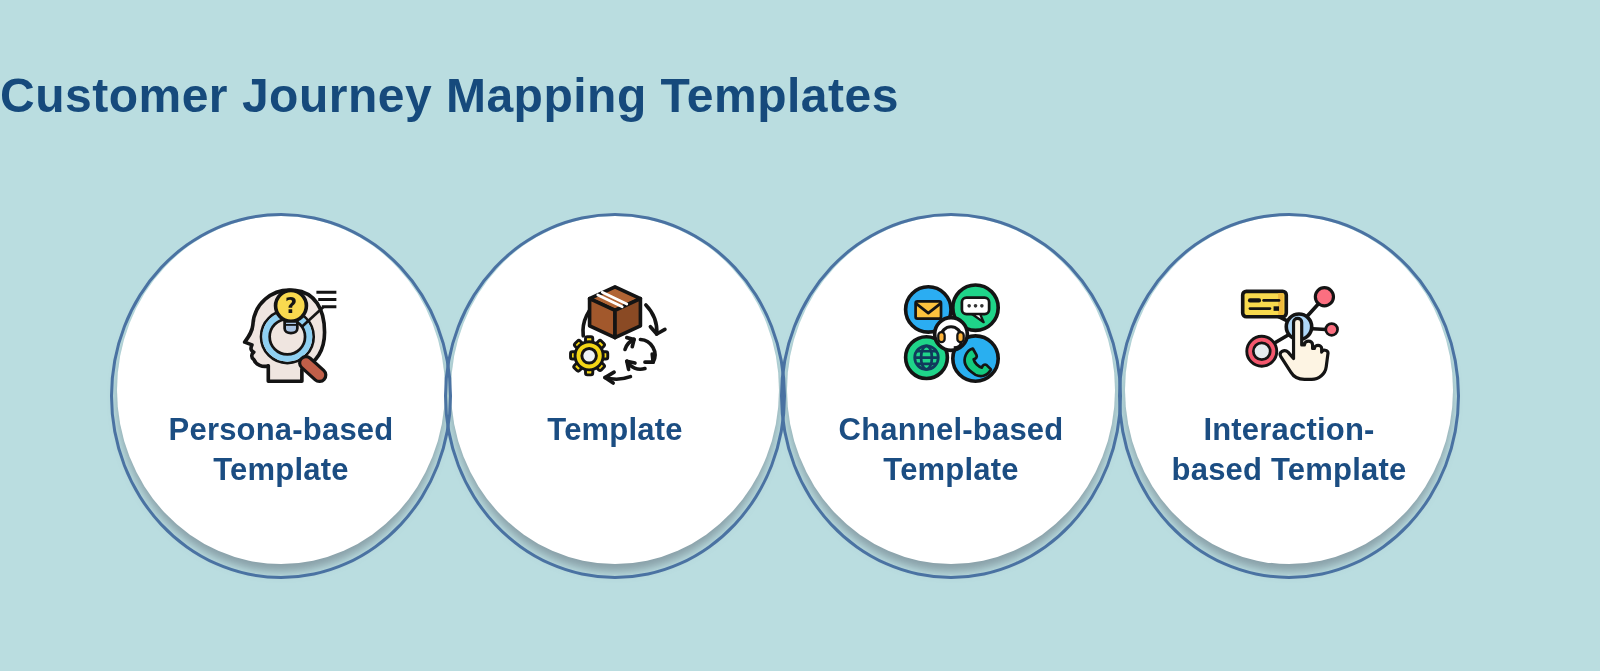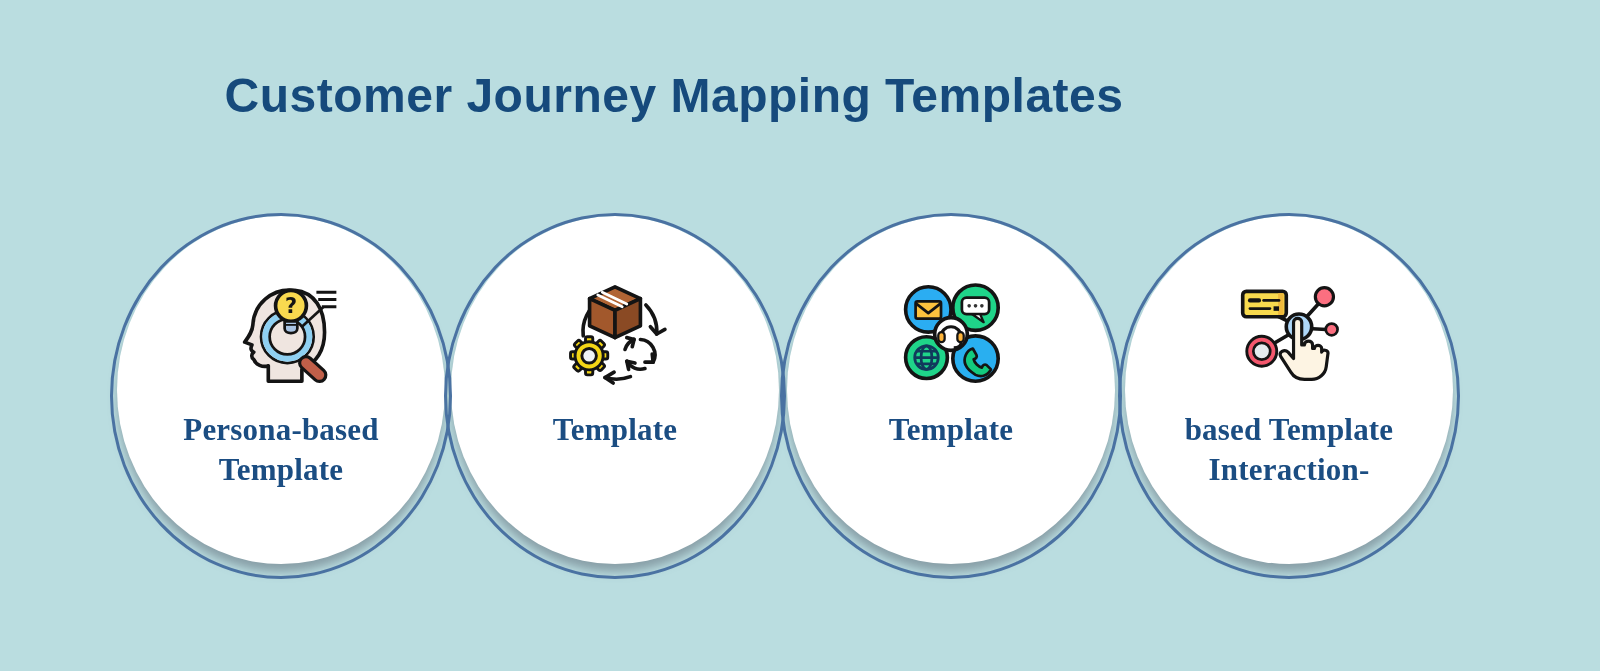--- a/index.html
+++ b/index.html
@@ -12,21 +12,20 @@
   *{margin:0;padding:0;box-sizing:border-box;}
   html,body{width:1600px;height:671px;}
   body{
     font-family:"Liberation Sans","DejaVu Sans",sans-serif;
     background:var(--bg);
     overflow:hidden;
   }
   .canvas{position:relative;width:1600px;height:671px;background:var(--bg);}
   .title{
     position:absolute;left:0;top:68px;width:1348px;
-    text-align:center;
     font-size:48px;font-weight:700;letter-spacing:.5px;
     color:var(--title);
   }
   .cards{position:absolute;inset:0;}
   .card{position:absolute;width:342px;height:366px;top:213px;}
   .card .ring{
     position:absolute;inset:0;border-radius:50%;
     border:3px solid var(--ring);
     z-index:3;pointer-events:none;
   }
@@ -38,21 +37,21 @@
     display:flex;flex-direction:column;align-items:center;
   }
   .card.c1{left:110px;} .card.c2{left:444px;} .card.c3{left:780px;} .card.c4{left:1118px;}
   .icon{margin-top:62px;width:118px;height:112px;display:flex;align-items:center;justify-content:center;}
   .icon svg{width:118px;height:112px;}
   .label{
     margin-top:20px;text-align:center;
     font-size:31px;font-weight:700;letter-spacing:.2px;
     line-height:40px;color:var(--label);
   }
-  .label span{display:block;font-family:Liberation Serif, serif;}
+  .label span{display:block;}
 </style>
 </head>
 <body>
 
 <div class="canvas">
 
   <h1 class="title">Customer Journey Mapping Templates</h1>
 
   <div class="cards">
 
@@ -162,20 +161,21 @@
             <path d="M81 94 C78 87 82 78 89 76 L93 83 C94 85 93 87 90 88 C91 92 95 96 99 97 C100 94 102 93 104 94 L109 99 C106 106 98 108 92 105 C87 102 83 99 81 94 Z" fill="#13ca7e" stroke="#141414" stroke-width="3" stroke-linejoin="round"></path>
 
             <circle cx="65" cy="60" r="18" fill="#ffffff" stroke="#141414" stroke-width="4"></circle>
             <path d="M54 63 A11 11 0 0 1 76 63" stroke="#141414" stroke-width="3.5"></path>
             <rect x="51" y="58" width="7" height="11" rx="3.5" fill="#ffb53a" stroke="#141414" stroke-width="2.5"></rect>
             <rect x="72" y="58" width="7" height="11" rx="3.5" fill="#ffb53a" stroke="#141414" stroke-width="2.5"></rect>
             <path d="M76 69 Q76 75 68 75" stroke="#141414" stroke-width="3"></path>
           </svg>
         </div>
         <div class="label">
+          <span>Channel-based</span>
           <span>Template</span>
         </div>
       </div>
       <div class="ring"></div>
     </div>
 
     <div class="card c4">
       <div class="body">
         <div class="icon">
           <svg viewBox="0 0 130 120" fill="none">
@@ -200,21 +200,21 @@
             <circle cx="35" cy="79" r="13" fill="#e4ebee" stroke="#f4576d" stroke-width="7"></circle>
             <circle cx="35" cy="79" r="16.5" stroke="#141414" stroke-width="3.2"></circle>
             <circle cx="35" cy="79" r="9.3" stroke="#141414" stroke-width="3"></circle>
 
             <circle cx="76" cy="52" r="14" fill="#aed7f8" stroke="#141414" stroke-width="4"></circle>
 
             <path d="M70 47 C70 41.5 79 41.5 79 47 L79 72 L82 72 C82 66.5 91 66.5 91 72 L91 76 L93 76 C93 71.5 101 71.5 101 76 L101 80 C102 76.5 108 77.5 108 81 L106 96 C105 104 98 110 90 110 L82 110 C75 110 70 107 67 102 L56 85 C53 80 60 76 64 80 L70 87 Z" fill="#fdf4e3" stroke="#141414" stroke-width="3.5" stroke-linejoin="round"></path>
           </svg>
         </div>
         <div class="label">
+          <span>Interaction-</span>
           <span>based Template</span>
-          <span>Interaction-</span>
         </div>
       </div>
       <div class="ring"></div>
     </div>
 
   </div>
 </div>
 
 </body></html>

